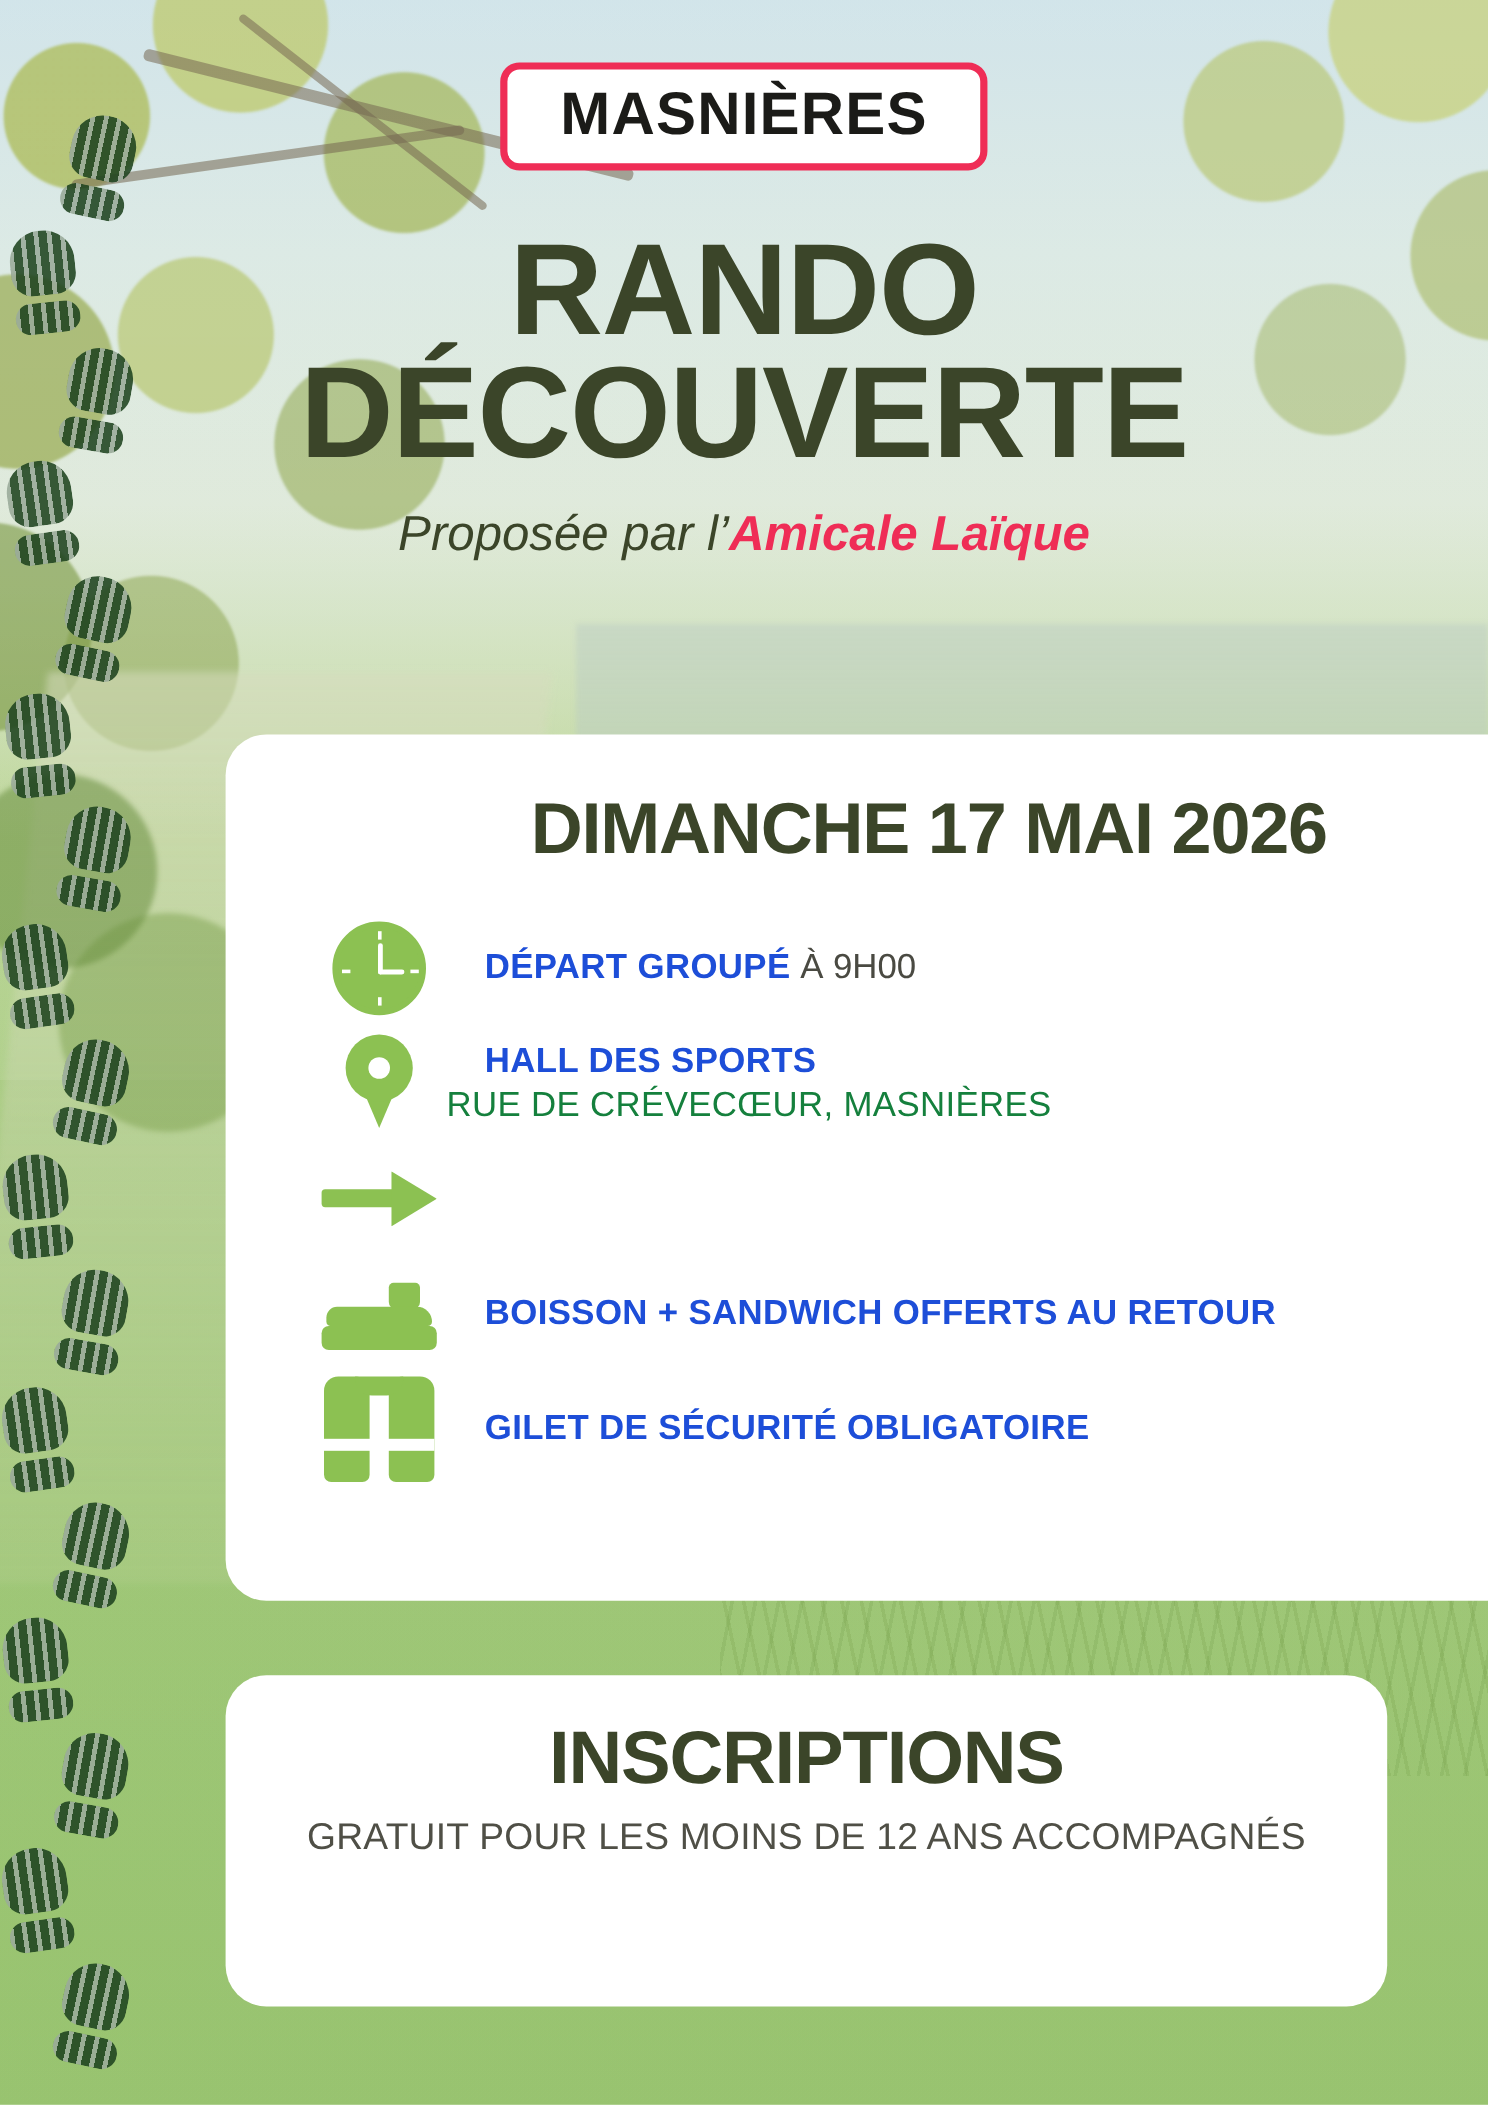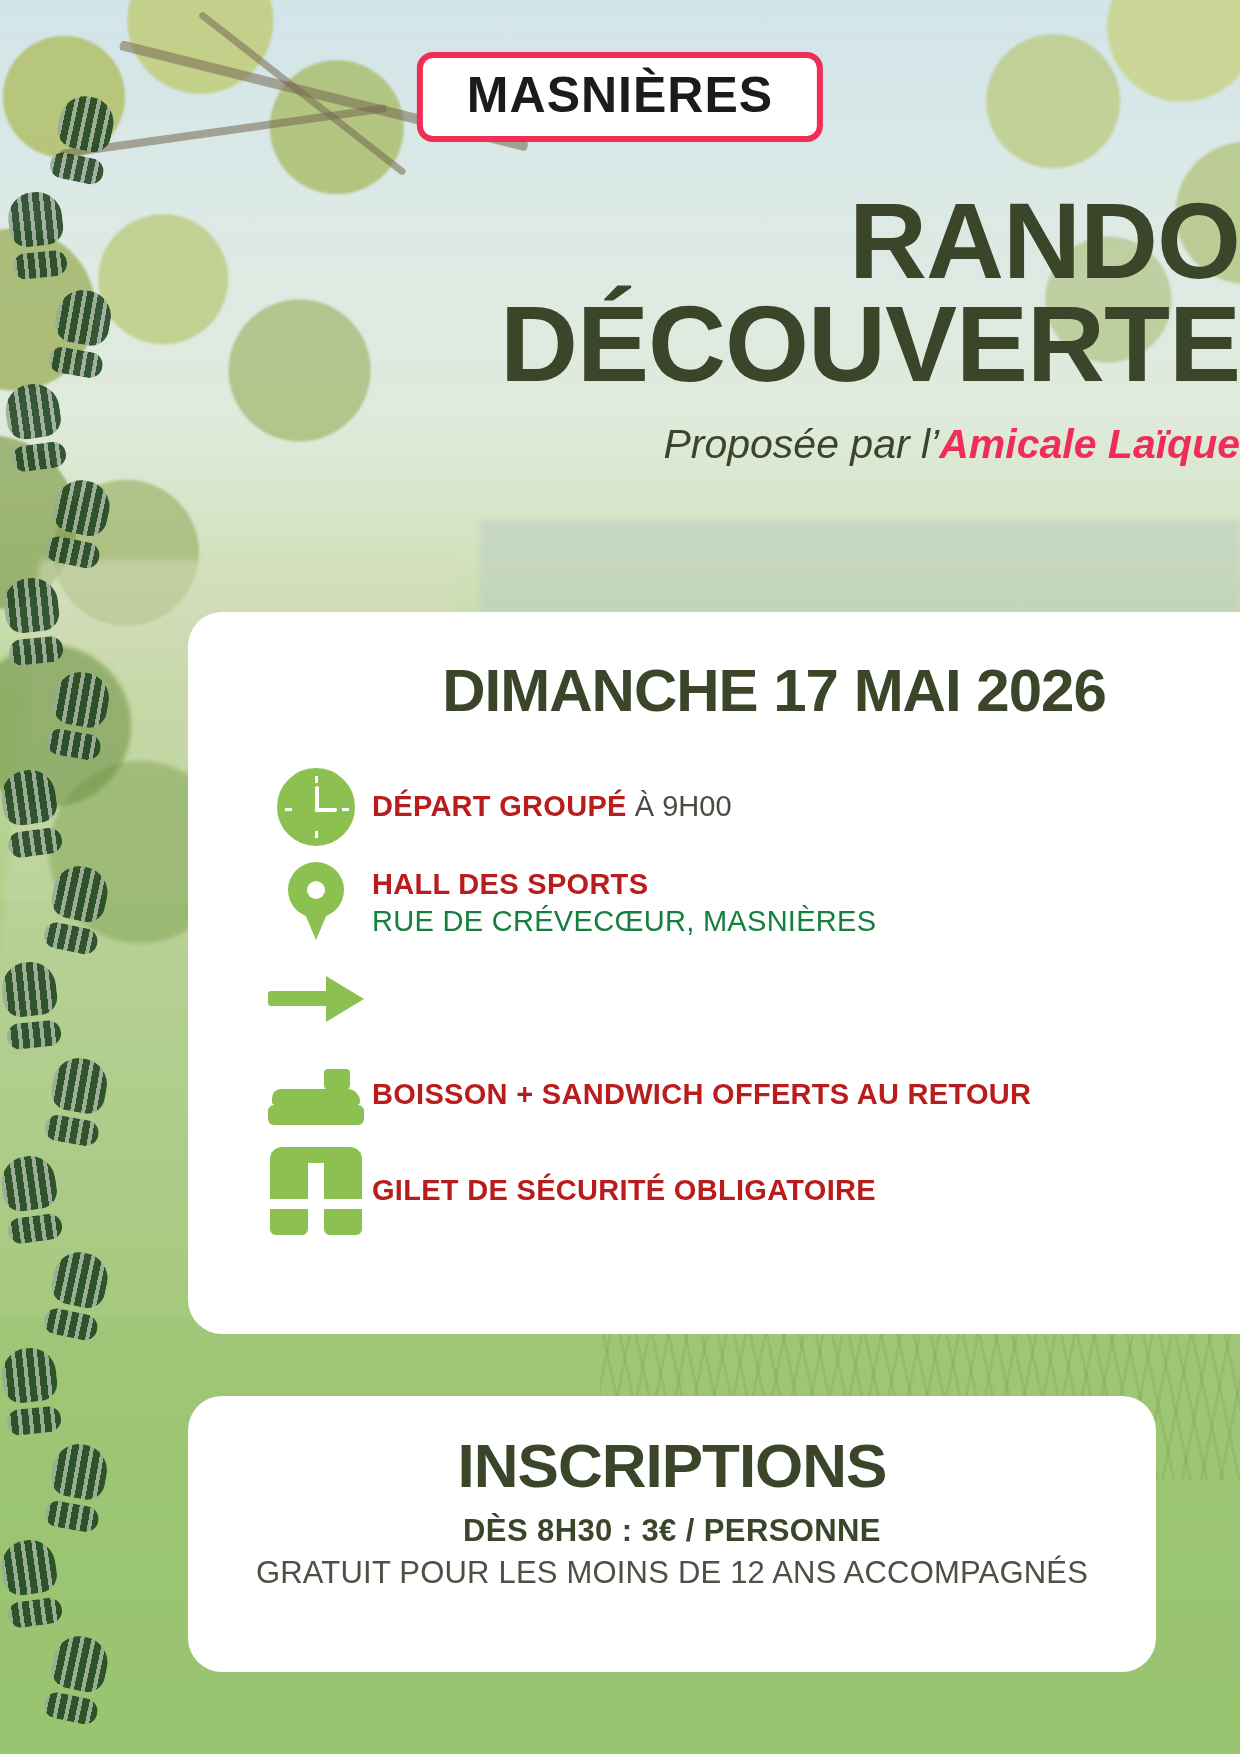--- a/index.html
+++ b/index.html
@@ -155,21 +155,21 @@
     color: #1b1b18;
     line-height: 1;
     white-space: nowrap;
     text-align: right;
   }
 
   .title-block {
     position: absolute;
     left: 0; top: 190px;
     width: 1240px;
-    text-align: right;
+    text-align: center;
   }
   .title-line {
     color: #3b4529;
     font-weight: bold;
     letter-spacing: -1px;
     line-height: 0.95;
   }
   .title-1 { font-size: 108px; }
   .title-2 { font-size: 108px; }
   .subtitle {
@@ -214,22 +214,23 @@
     align-items: center;
     justify-content: center;
   }
   .info-text {
     font-size: 29px;
     color: #4a4a42;
     line-height: 1.28;
   }
   .info-text .strong {
     font-weight: bold;
-    color: #b91c1c;
+    color: #1d4ed8;
     letter-spacing: .3px;
+    margin-left: 32px;
   }
   .info-text .sub {
     display: block;
     color: #15803d;
     letter-spacing: .3px;
   }
 
   
   .ic-clock {
     width: 78px; height: 78px;
@@ -544,17 +545,16 @@
         </div>
       </div>
       <div class="info-text">
         <span class="strong">GILET DE SÉCURITÉ OBLIGATOIRE</span>
       </div>
     </div>
   </div>
 
   <div class="card card-reg">
     <div class="reg-title">INSCRIPTIONS</div>
-    <div class="reg-price">DÈS 8H30 : 3€ / PERSONNE</div>
     <div class="reg-free">GRATUIT POUR LES MOINS DE 12 ANS ACCOMPAGNÉS</div>
   </div>
 
 </div>
 
 </body></html>

